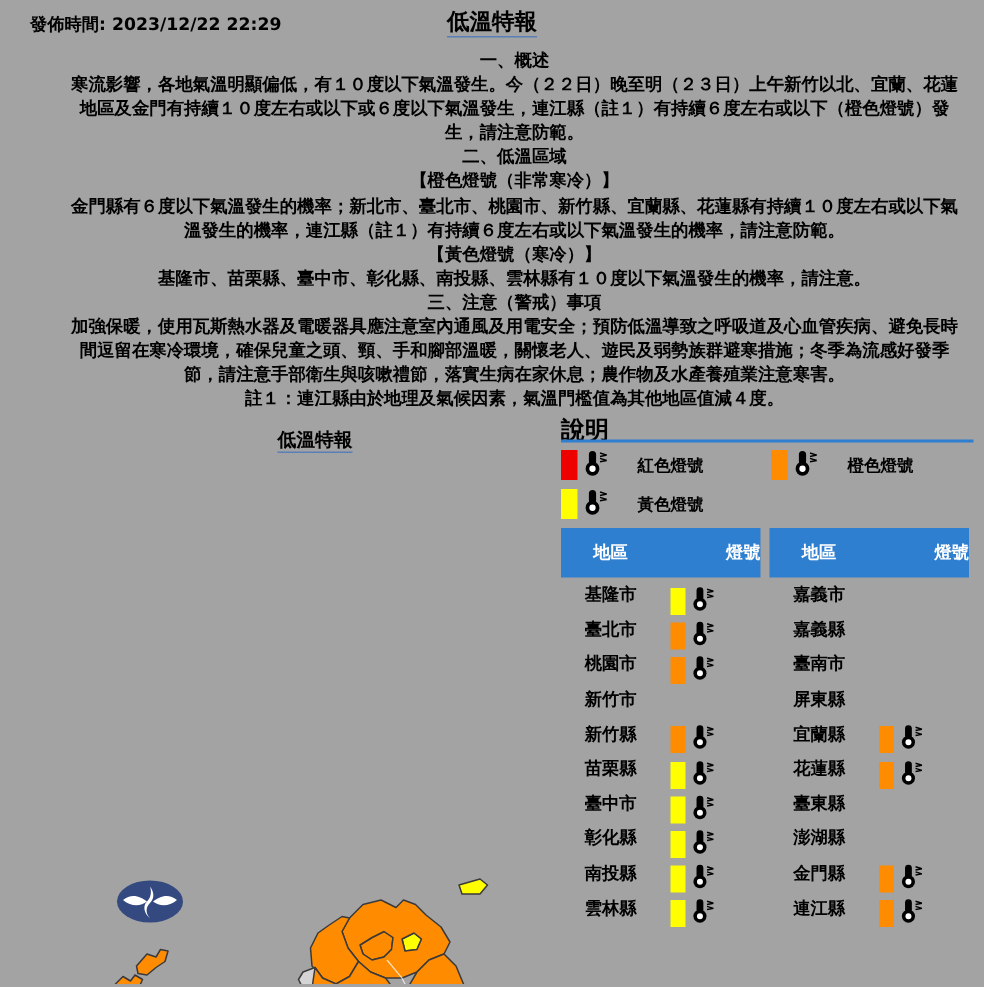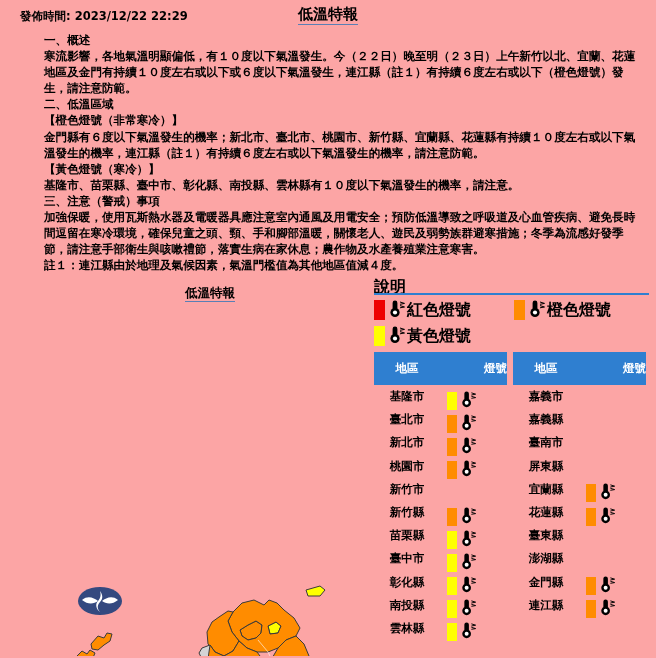--- a/index.html
+++ b/index.html
@@ -7,21 +7,21 @@
     margin: 0; padding: 0;
     width: 656px; height: 658px;
     background: #ffffff;
     font-family: "DejaVu Sans", "Liberation Sans", sans-serif;
     color: #000;
     overflow: hidden;
   }
   #page {
     position: relative;
     width: 656px; height: 658px;
-    background: #fca5a5;
+    background: #a3a3a3;
   }
 
   
   .pub-time {
     position: absolute;
     left: 20px; top: 9px;
     font-size: 11.5px;
     font-weight: bold;
     letter-spacing: 0px;
     white-space: nowrap;
@@ -40,21 +40,21 @@
   }
 
   
   .body-text {
     position: absolute;
     left: 44px; top: 32px;
     width: 598px;
     font-size: 11.6px;
     line-height: 16.1px;
     font-weight: bold;
-    text-align: left;
+    text-align: center;
   }
   .body-text p { margin: 0; }
 
   
   .map-title {
     position: absolute;
     left: 110px; top: 285px;
     width: 200px;
     text-align: center;
     font-size: 12.5px;
@@ -106,22 +106,22 @@
     align-items: center;
     width: 140px;
   }
   .swatch {
     width: 11px; height: 20px;
     border: 0px solid #000;
     flex: 0 0 auto;
   }
   .thermo { margin-left: 3px; flex: 0 0 auto; }
   .legend-label {
-    margin-left: 0;
-    font-size: 16px;
+    margin-left: 18px;
+    font-size: 11px;
     font-weight: bold;
     white-space: nowrap;
   }
 
   
   .tbl {
     position: absolute;
     top: 352px;
     width: 133px;
   }
@@ -345,32 +345,20 @@
             <div class="swatch" style="background: rgb(255, 140, 0);"></div>
             <span class="thermo"><svg width="18" height="18" viewBox="0 0 19 19">
                 <circle cx="7" cy="13.5" r="4.6" fill="#000"></circle>
                 <rect x="4.6" y="1.6" width="4.8" height="10" rx="2.4" fill="#000"></rect>
                 <circle cx="7" cy="13.5" r="2.1" fill="#fff"></circle>
                 <path d="M12,3 L16.5,4.4 M12,5.3 L16.5,4.4 M12,6.6 L16.5,8 M12,8.8 L16.5,8" stroke="#000" stroke-width="1" fill="none"></path>
               </svg></span>
           </div>
         </div>
         <div class="trow">
-          <div class="td-region">新北市</div>
-          <div class="td-signal">
-            <div class="swatch" style="background: rgb(255, 140, 0);"></div>
-            <span class="thermo"><svg width="18" height="18" viewBox="0 0 19 19">
-                <circle cx="7" cy="13.5" r="4.6" fill="#000"></circle>
-                <rect x="4.6" y="1.6" width="4.8" height="10" rx="2.4" fill="#000"></rect>
-                <circle cx="7" cy="13.5" r="2.1" fill="#fff"></circle>
-                <path d="M12,3 L16.5,4.4 M12,5.3 L16.5,4.4 M12,6.6 L16.5,8 M12,8.8 L16.5,8" stroke="#000" stroke-width="1" fill="none"></path>
-              </svg></span>
-          </div>
-        </div>
-        <div class="trow">
           <div class="td-region">桃園市</div>
           <div class="td-signal">
             <div class="swatch" style="background: rgb(255, 140, 0);"></div>
             <span class="thermo"><svg width="18" height="18" viewBox="0 0 19 19">
                 <circle cx="7" cy="13.5" r="4.6" fill="#000"></circle>
                 <rect x="4.6" y="1.6" width="4.8" height="10" rx="2.4" fill="#000"></rect>
                 <circle cx="7" cy="13.5" r="2.1" fill="#fff"></circle>
                 <path d="M12,3 L16.5,4.4 M12,5.3 L16.5,4.4 M12,6.6 L16.5,8 M12,8.8 L16.5,8" stroke="#000" stroke-width="1" fill="none"></path>
               </svg></span>
           </div>

